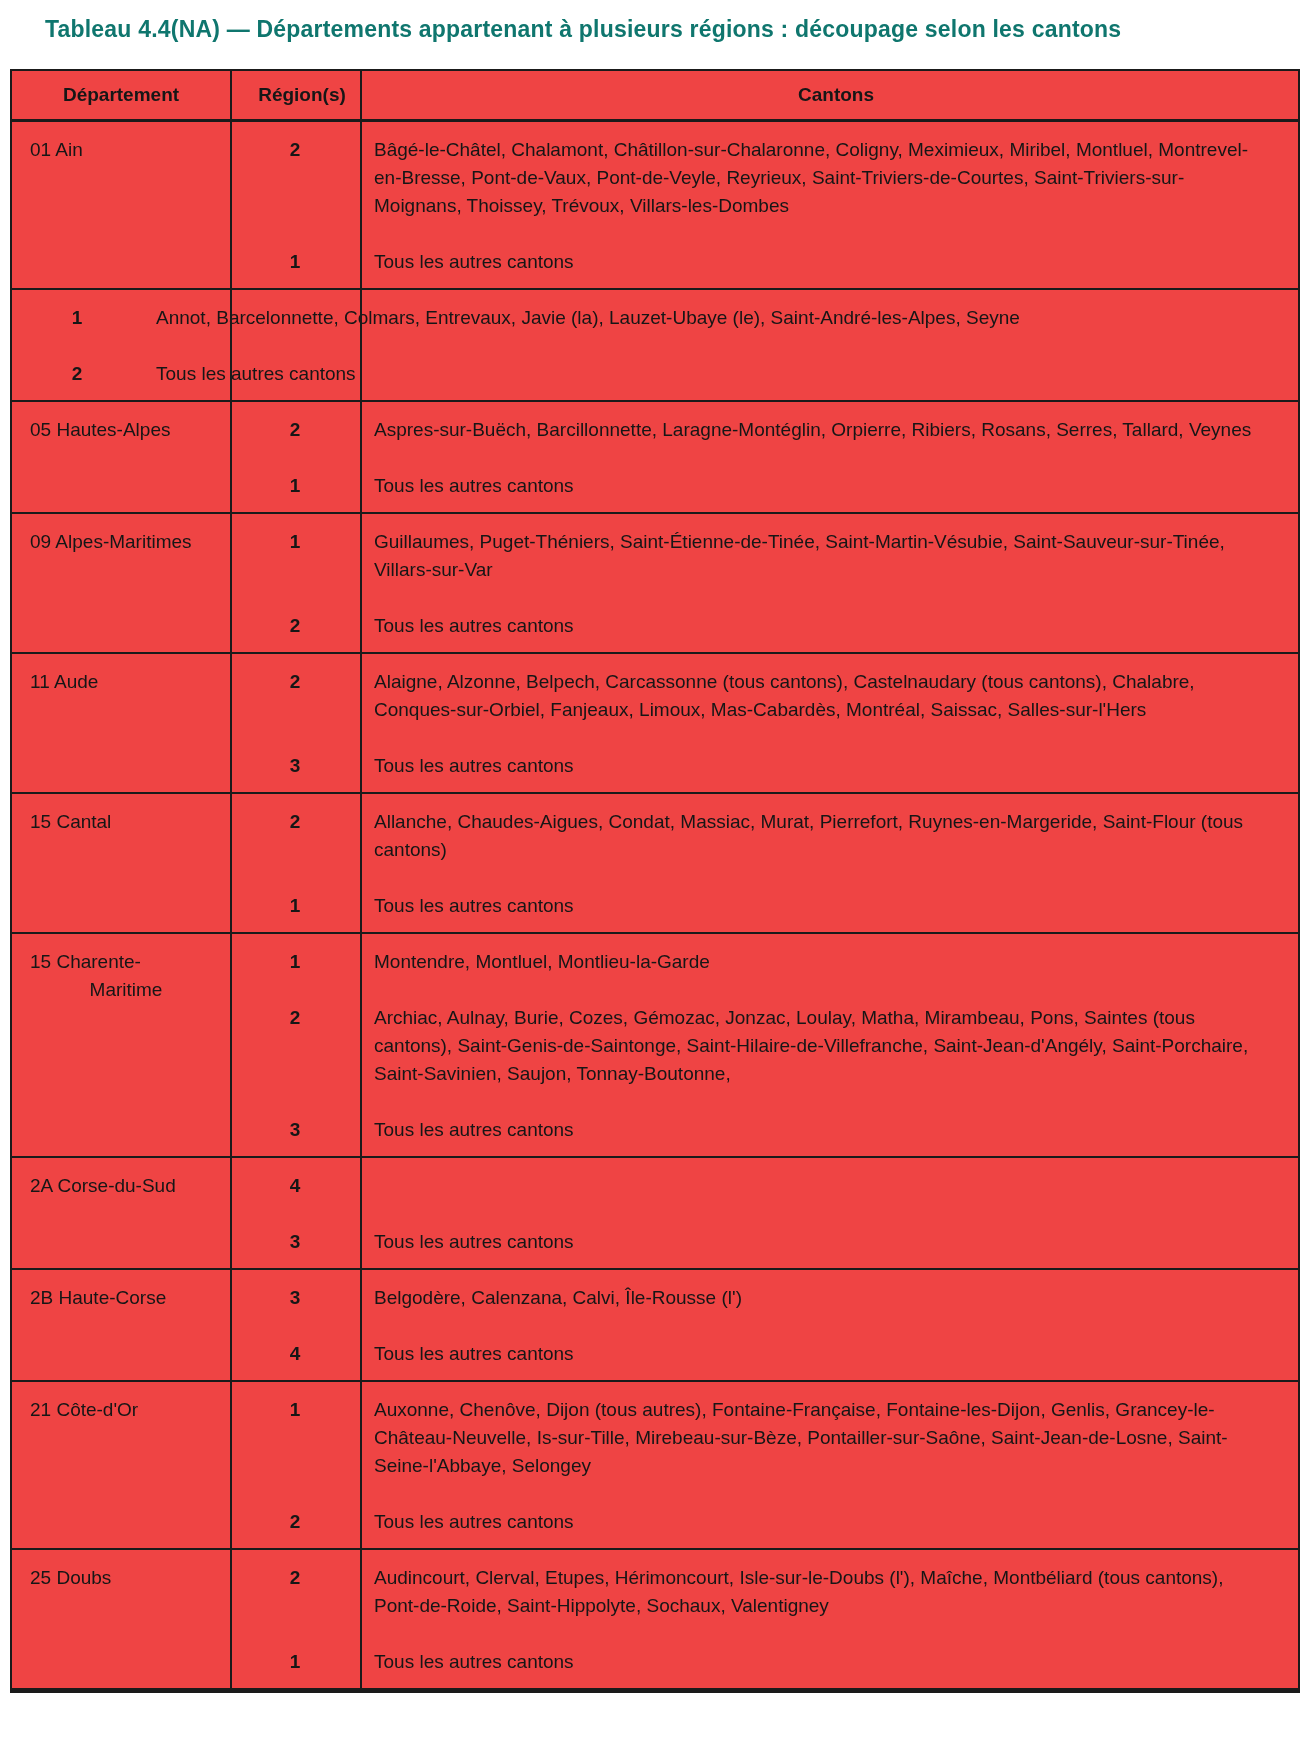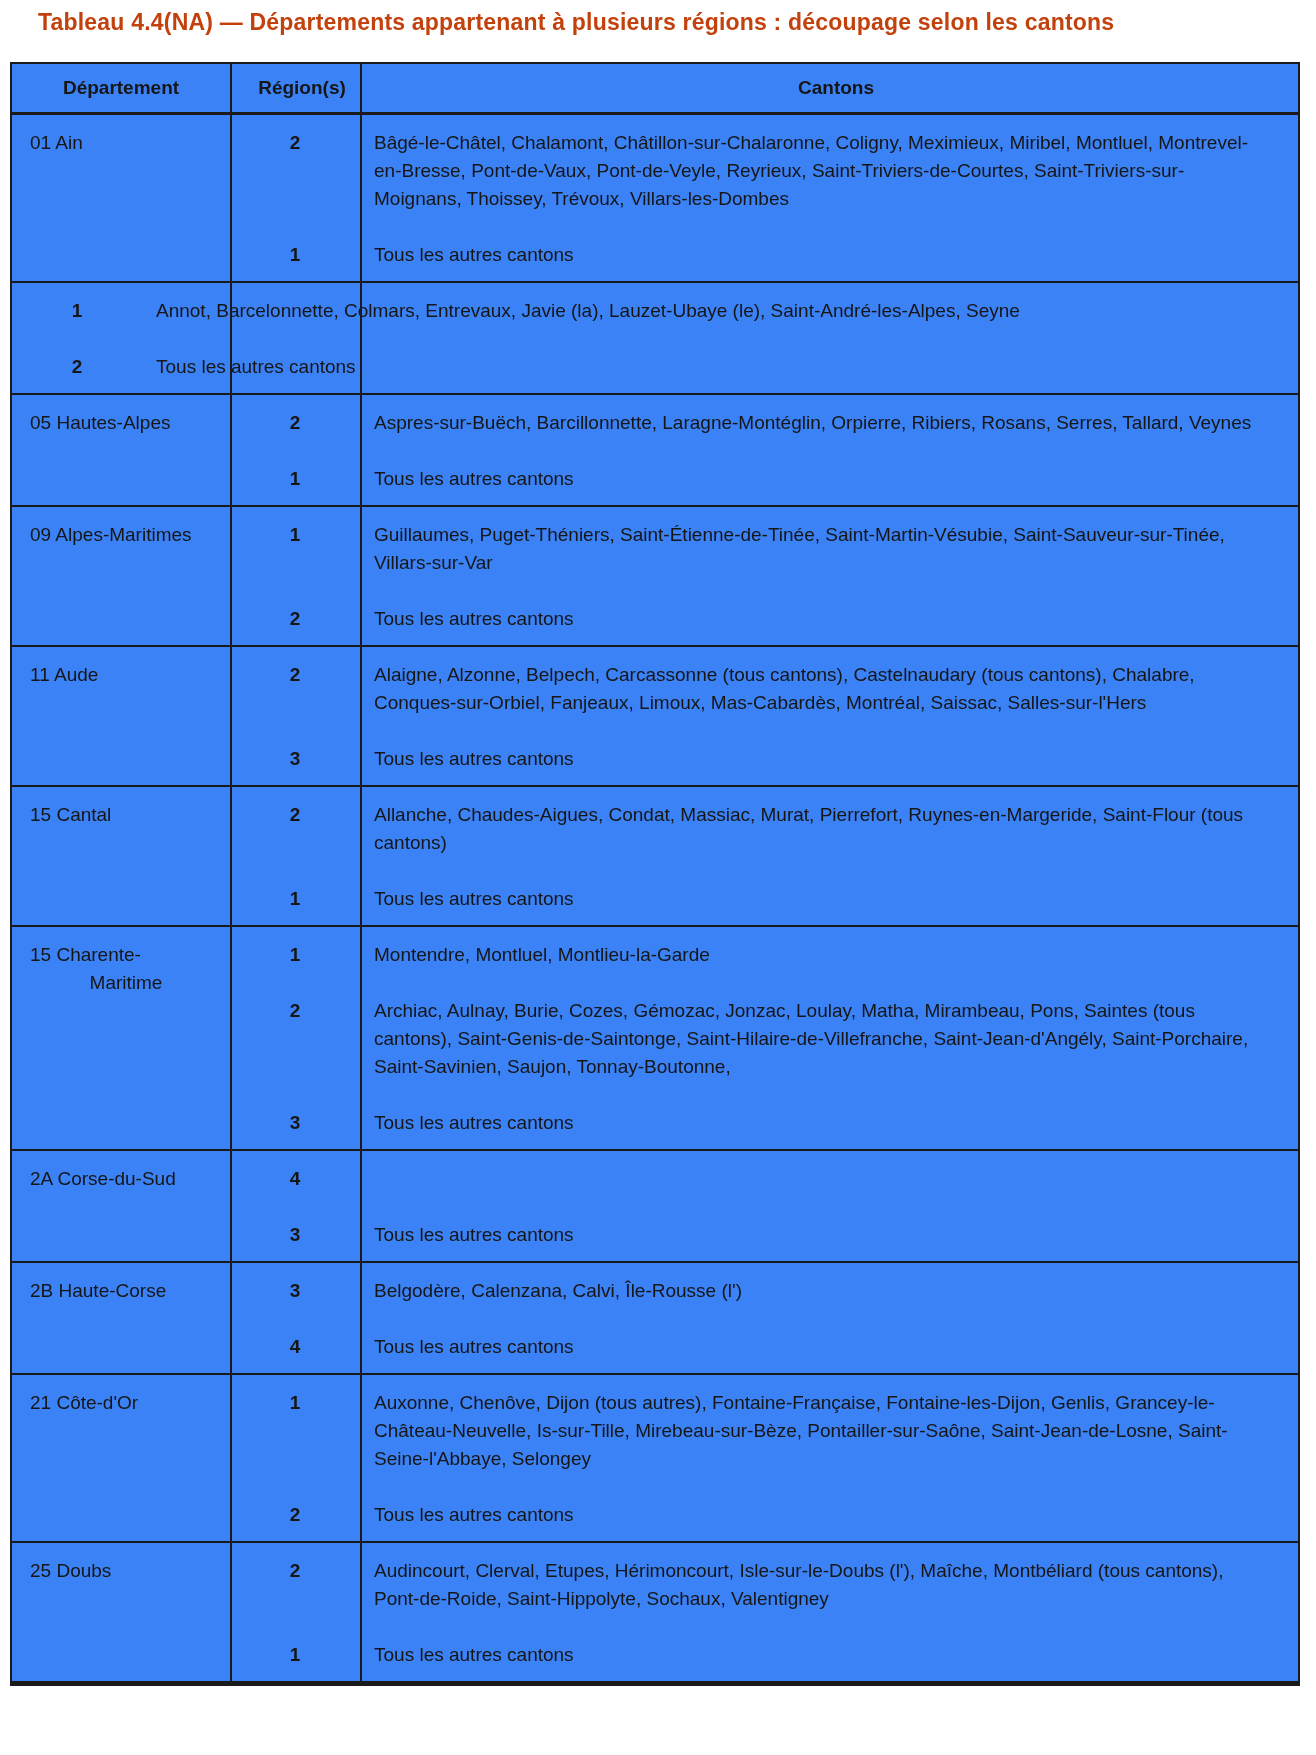--- a/index.html
+++ b/index.html
@@ -11,37 +11,37 @@
     overflow: hidden;
     font-family: "Liberation Sans", "DejaVu Sans", sans-serif;
     color: #161616;
   }
   .page {
     position: relative;
     width: 1316px;
     height: 1755px;
   }
   .title {
-    margin: 0;
+    margin: 7px;
     padding: 9px 0 0 38px;
     font-size: 23px;
     font-weight: bold;
     letter-spacing: 0.2px;
-    color: #c2410c;
+    color: #0f766e;
     white-space: nowrap;
   }
   .table {
     position: absolute;
     left: 10px;
     top: 62px;
     width: 1290px;
     box-sizing: border-box;
     border: 2px solid #1a1a1a;
     border-bottom-width: 5px;
-    background: #3b82f6;
+    background: #ef4444;
   }
   
   .vline {
     position: absolute;
     top: 0;
     bottom: 0;
     width: 2px;
     background: #1a1a1a;
   }
   .vline-1 { left: 218px; }

